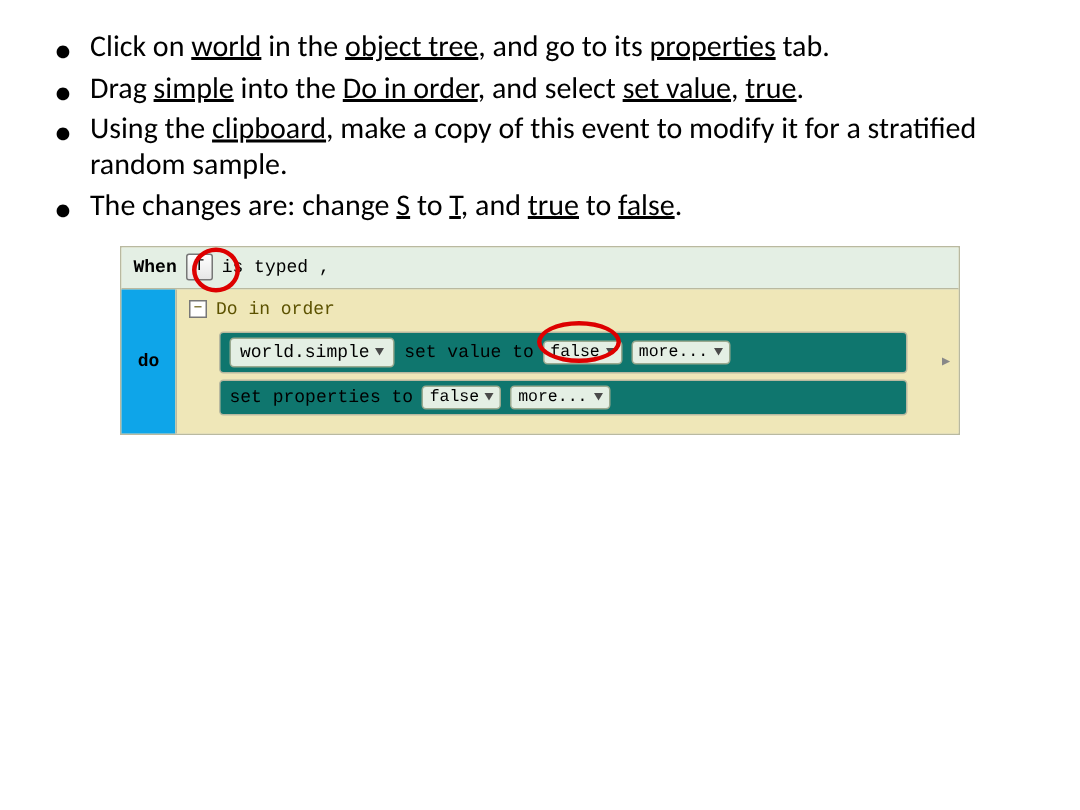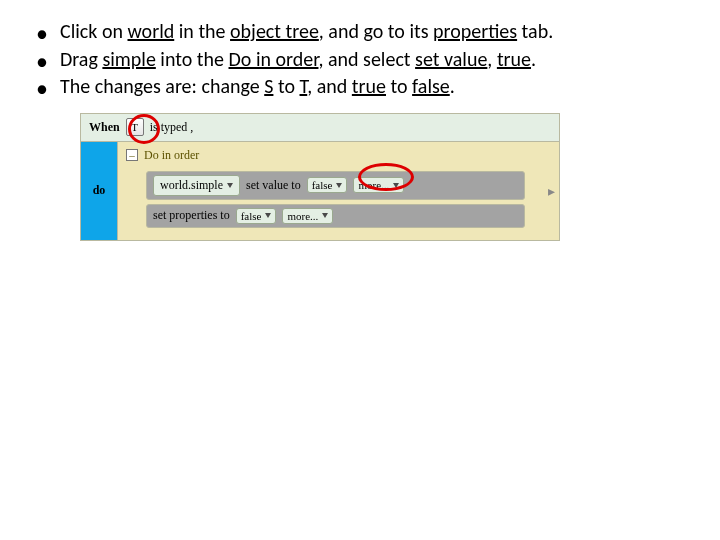--- a/index.html
+++ b/index.html
@@ -32,25 +32,25 @@
   }
   .u { text-decoration: underline; }
 
   .editor-wrap {
     position: relative;
     width: 560px;
     margin: 0 auto;
   }
 
   .editor {
-    font-family: Liberation Serif, serif;
+    font-family: Liberation Mono, monospace;
     font-size: 12px;
     color: #000;
     border: 1px solid #b9b9a0;
-    width: 480px;
+    width: 560px;
     background: #f6f2d8;
     position: relative;
   }
   .when-row {
     display: flex;
     align-items: center;
     gap: 6px;
     background: #e4efe4;
     height: 28px;
     padding: 0 8px;
@@ -99,21 +99,21 @@
     align-items: center;
     justify-content: center;
     font-size: 11px;
     line-height: 1;
   }
 
   .tile-row {
     display: flex;
     align-items: center;
     gap: 6px;
-    background: #a3a3a3;
+    background: #0f766e;
     border: 1px solid #b9b9a0;
     border-radius: 3px;
     padding: 3px 6px;
     margin: 4px 12px 4px 22px;
   }
   .tile {
     background: #e4efe4;
     border: 1px solid #9aa98f;
     border-radius: 3px;
     padding: 2px 6px;
@@ -148,20 +148,23 @@
 </style>
 </head>
 <body>
 
 <ul class="bullets">
   <li>
     <span>Click on </span><span class="u">world</span><span> in the </span><span class="u">object tree</span><span>, and go to its </span><span class="u">properties</span><span> tab.</span>
   </li>
   <li>
     <span>Drag </span><span class="u">simple</span><span> into the </span><span class="u">Do in order</span><span>, and select </span><span class="u">set value</span><span>, </span><span class="u">true</span><span>.</span>
+  </li>
+  <li>
+    <span>Using the </span><span class="u">clipboard</span><span>, make a copy of this event to modify it for a stratified random sample.</span>
   </li>
   <li>
     <span>The changes are: change </span><span class="u">S</span><span> to </span><span class="u">T</span><span>, and </span><span class="u">true</span><span> to </span><span class="u">false</span><span>.</span>
   </li>
 </ul>
 
 <div class="editor-wrap">
   <div class="editor">
     <div class="when-row">
       <span class="when-label">When</span>

